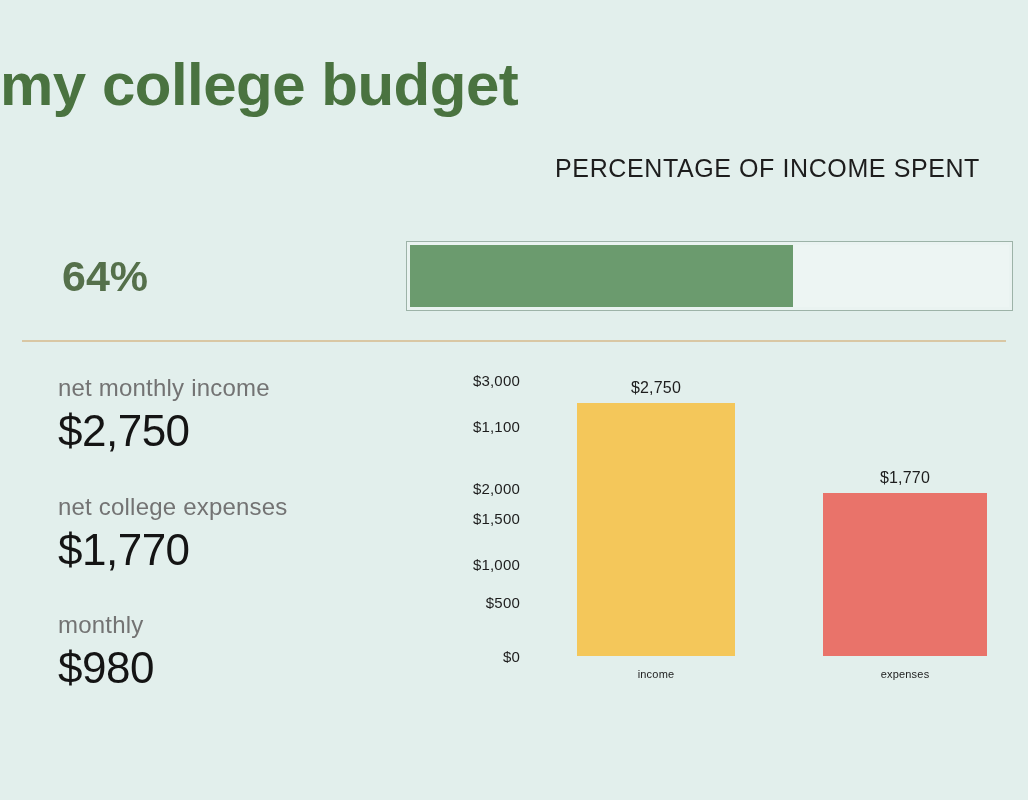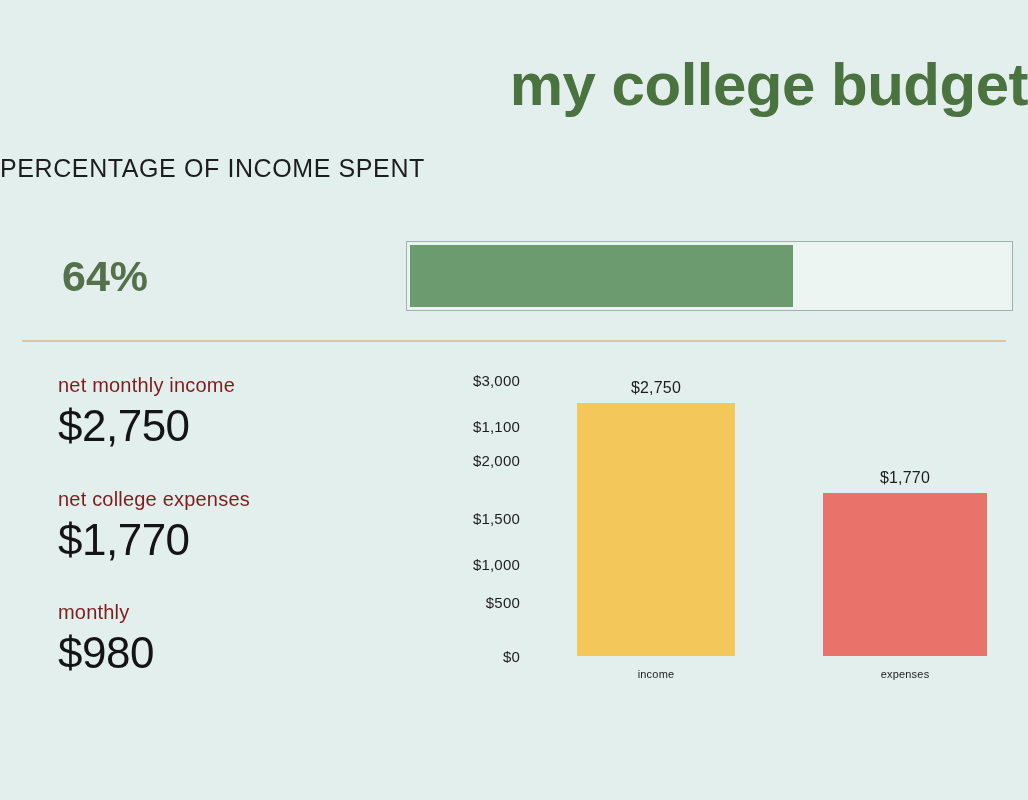--- a/index.html
+++ b/index.html
@@ -21,33 +21,33 @@
     width: 1028px;
     height: 800px;
   }
 
   
   .title {
     position: absolute;
     left: 0;
     top: 52px;
     width: 1028px;
-    text-align: right;
+    text-align: left;
     font-size: 60px;
     font-weight: bold;
     color: #4a7340;
     letter-spacing: -0.5px;
     line-height: 1.1;
   }
   .subtitle {
     position: absolute;
     left: 0;
     top: 154px;
     width: 980px;
-    text-align: left;
+    text-align: right;
     font-size: 25px;
     font-weight: 400;
     color: #1d1d1d;
     letter-spacing: 0.6px;
   }
 
   
   .pct-value {
     position: absolute;
     left: 62px;
@@ -99,23 +99,23 @@
     position: absolute;
     left: 58px;
     top: 374px;
     width: 360px;
   }
   .stat {
     margin-bottom: 36px;
   }
   .stat:last-child { margin-bottom: 0; }
   .stat-label {
-    font-size: 20px;
+    font-size: 24px;
     font-weight: 400;
-    color: #7f1d1d;
+    color: #737373;
     letter-spacing: 0.2px;
     margin-bottom: 4px;
   }
   .stat-value {
     font-size: 44px;
     font-weight: 400;
     color: #141414;
     letter-spacing: -0.5px;
     line-height: 1.15;
   }
@@ -215,21 +215,21 @@
     <div class="stat">
       <div class="stat-label">monthly</div>
       <div class="stat-value">$980</div>
     </div>
   </div>
 
   <div class="chart">
     <div class="y-axis">
         <div class="y-tick" style="top: 0px;">$3,000</div>
         <div class="y-tick" style="top: 46px;">$1,100</div>
-        <div class="y-tick" style="top: 80px;">$2,000</div>
+        <div class="y-tick" style="top: 108px;">$2,000</div>
         <div class="y-tick" style="top: 138px;">$1,500</div>
         <div class="y-tick" style="top: 184px;">$1,000</div>
         <div class="y-tick" style="top: 222px;">$500</div>
         <div class="y-tick" style="top: 276px;">$0</div>
       </div>
     <div class="plot">
       <div class="bar-group g0">
         <div class="bar-value" style="bottom: 259px;">$2,750</div>
         <div class="bar" style="height: 253px; background: rgb(244, 199, 90);"></div>
         <div class="bar-cat">income</div>

